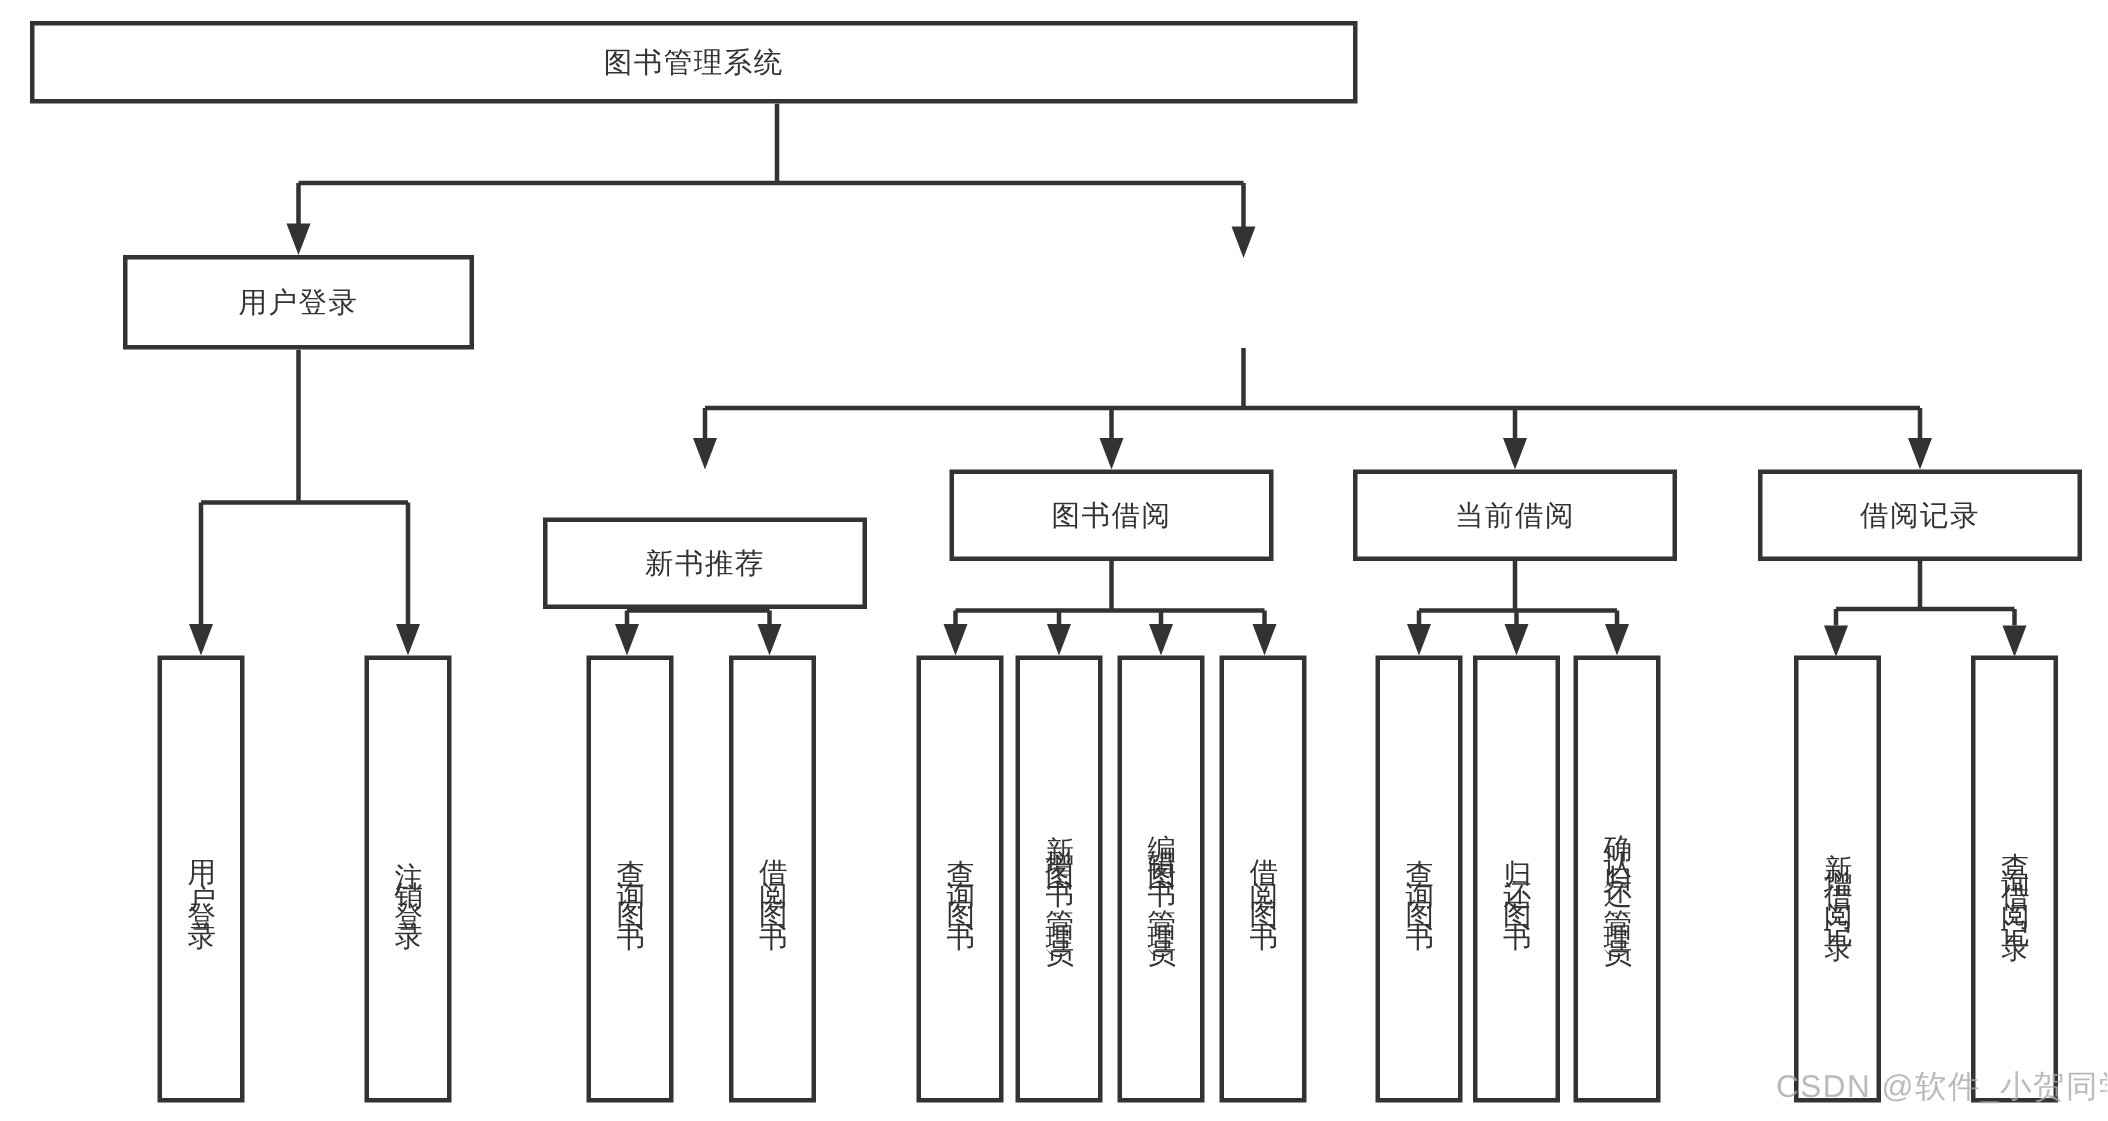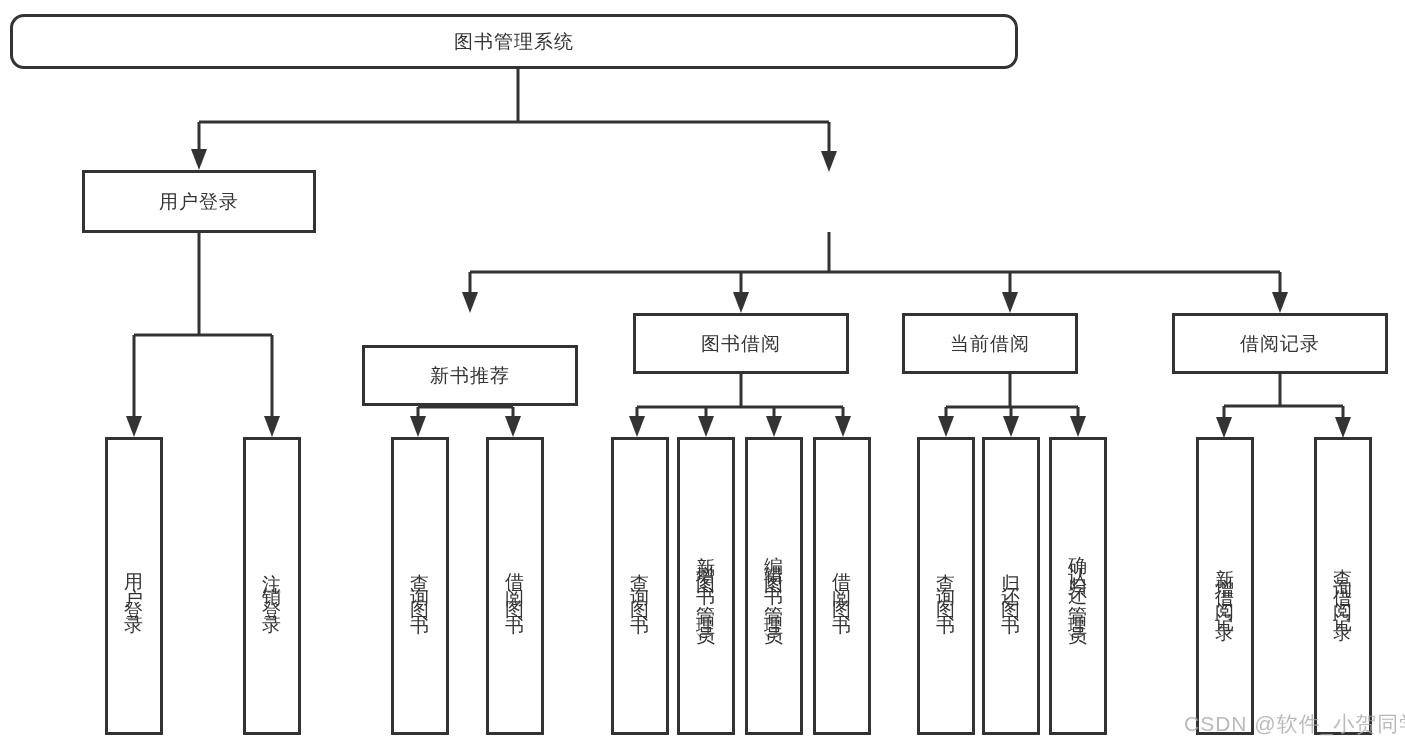--- a/index.html
+++ b/index.html
@@ -63,35 +63,35 @@
       <polygon points="766,416 782,416 774,437"></polygon>
       <polygon points="835,416 851,416 843,437"></polygon>
       <polygon points="938,416 954,416 946,437"></polygon>
       <polygon points="1003,416 1019,416 1011,437"></polygon>
       <polygon points="1070,416 1086,416 1078,437"></polygon>
       <polygon points="1216,417 1232,417 1224,438"></polygon>
       <polygon points="1335,417 1351,417 1343,438"></polygon>
     </g>
   </svg>
 
-  <div class="node" style="left:10px;top:14px;width:1008px;height:55px;border-radius:14px;">
+  <div class="node" style="left:20px;top:14px;width:885px;height:55px;">
     <span>图书管理系统</span>
   </div>
 
   <div class="node" style="left:82px;top:170px;width:234px;height:63px;">
     <span>用户登录</span>
   </div>
 
   <div class="node" style="left:362px;top:313px;width:216px;height:61px;margin-top:32px;">
     <span>新书推荐</span>
   </div>
   <div class="node" style="left:633px;top:313px;width:216px;height:61px;">
     <span>图书借阅</span>
   </div>
-  <div class="node" style="left:902px;top:313px;width:176px;height:61px;">
+  <div class="node" style="left:902px;top:313px;width:216px;height:61px;">
     <span>当前借阅</span>
   </div>
   <div class="node" style="left:1172px;top:313px;width:216px;height:61px;">
     <span>借阅记录</span>
   </div>
 
   <div class="node vnode" style="left:105px;top:437px;width:58px;height:298px;">
     <span class="vtext">用户登录</span>
   </div>
   <div class="node vnode" style="left:243px;top:437px;width:58px;height:298px;">

